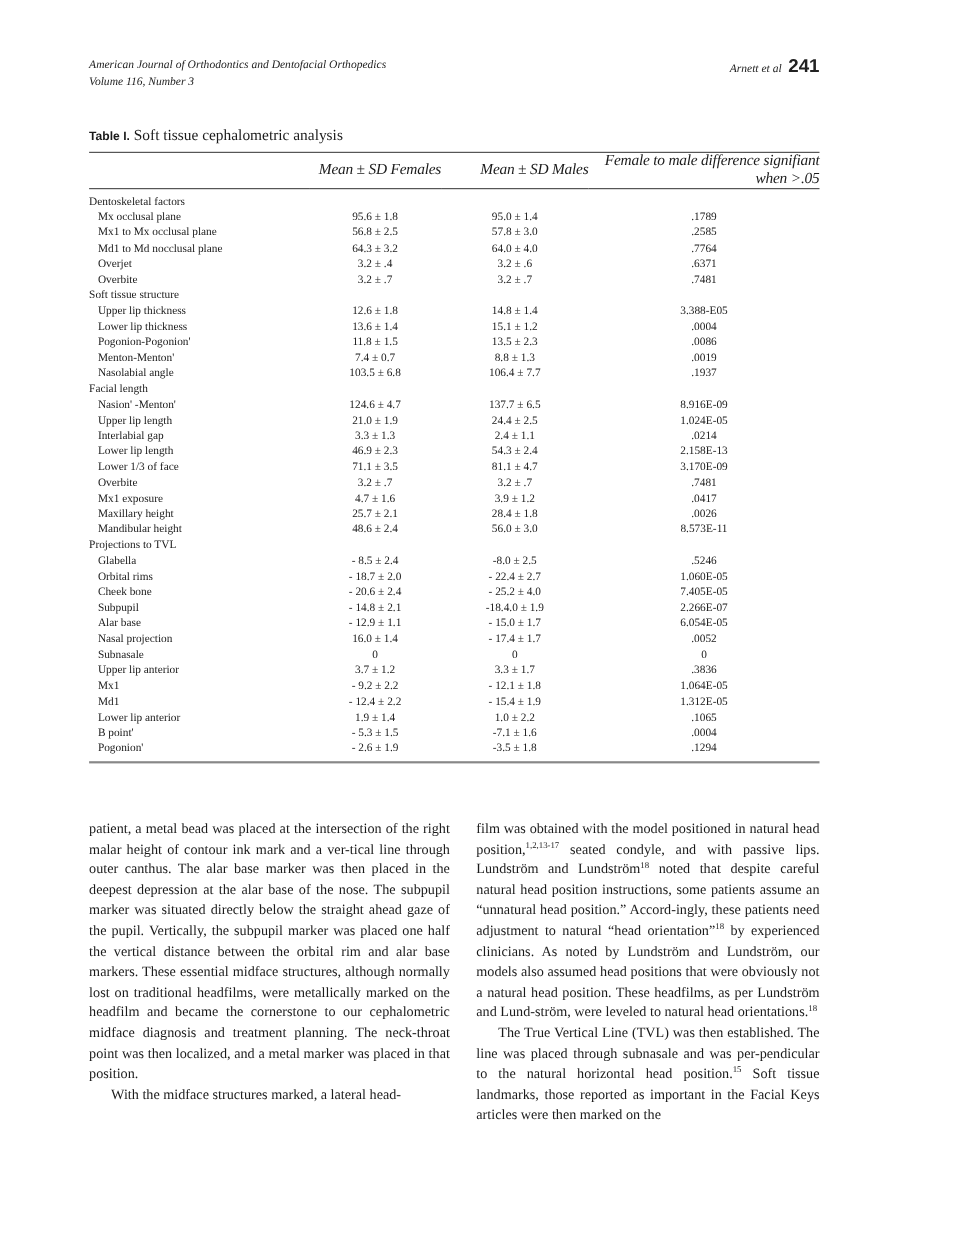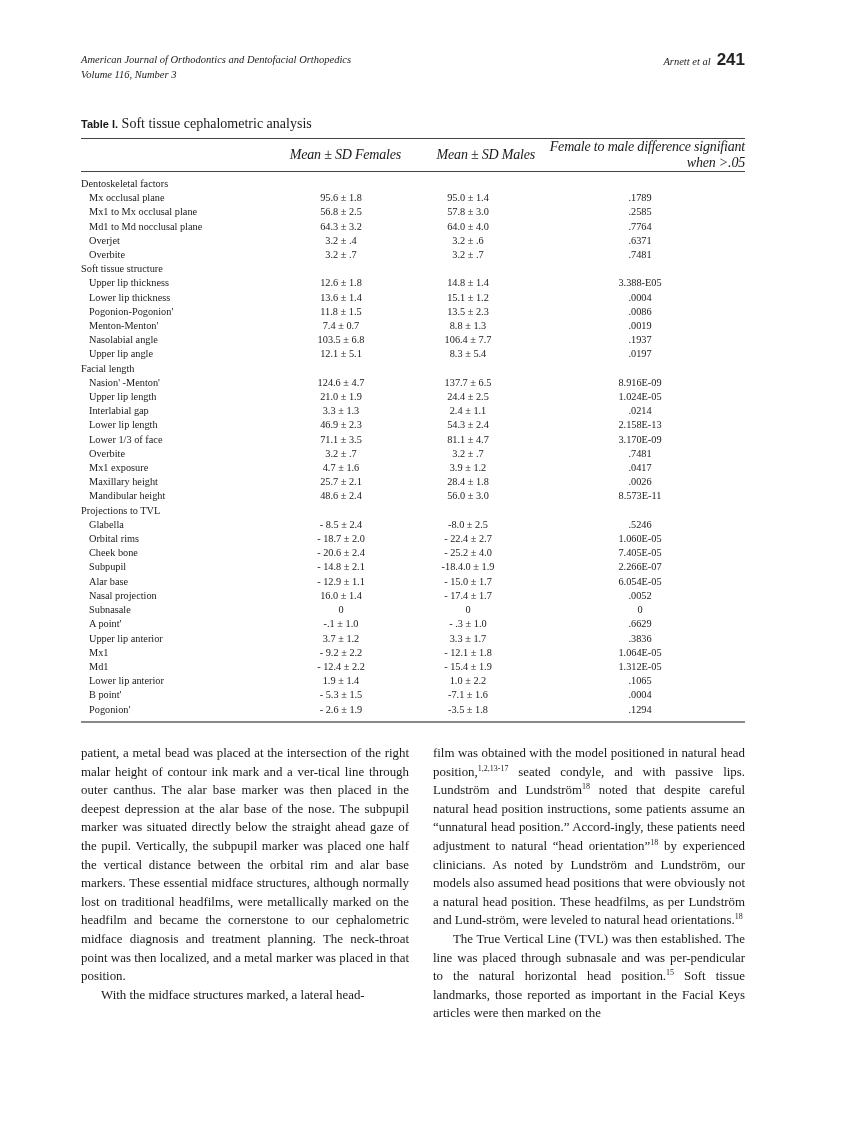--- a/index.html
+++ b/index.html
@@ -129,26 +129,20 @@
           <td class="num">8.8 ± 1.3</td>
           <td class="num">.0019</td>
         </tr>
         <tr>
           <td class="label sub">Nasolabial angle</td>
           <td class="num">103.5 ± 6.8</td>
           <td class="num">106.4 ± 7.7</td>
           <td class="num">.1937</td>
         </tr>
         <tr>
-          <td class="label sub">Upper lip angle</td>
-          <td class="num">12.1 ± 5.1</td>
-          <td class="num">8.3 ± 5.4</td>
-          <td class="num">.0197</td>
-        </tr>
-        <tr>
           <td class="label" colspan="4">Facial length</td>
         </tr>
         <tr>
           <td class="label sub">Nasion' -Menton'</td>
           <td class="num">124.6 ± 4.7</td>
           <td class="num">137.7 ± 6.5</td>
           <td class="num">8.916E-09</td>
         </tr>
         <tr>
           <td class="label sub">Upper lip length</td>
@@ -237,26 +231,20 @@
           <td class="num">- 17.4 ± 1.7</td>
           <td class="num">.0052</td>
         </tr>
         <tr>
           <td class="label sub">Subnasale</td>
           <td class="num">0</td>
           <td class="num">0</td>
           <td class="num">0</td>
         </tr>
         <tr>
-          <td class="label sub">A point'</td>
-          <td class="num">-.1 ± 1.0</td>
-          <td class="num">- .3 ± 1.0</td>
-          <td class="num">.6629</td>
-        </tr>
-        <tr>
           <td class="label sub">Upper lip anterior</td>
           <td class="num">3.7 ± 1.2</td>
           <td class="num">3.3 ± 1.7</td>
           <td class="num">.3836</td>
         </tr>
         <tr>
           <td class="label sub">Mx1</td>
           <td class="num">- 9.2 ± 2.2</td>
           <td class="num">- 12.1 ± 1.8</td>
           <td class="num">1.064E-05</td>

